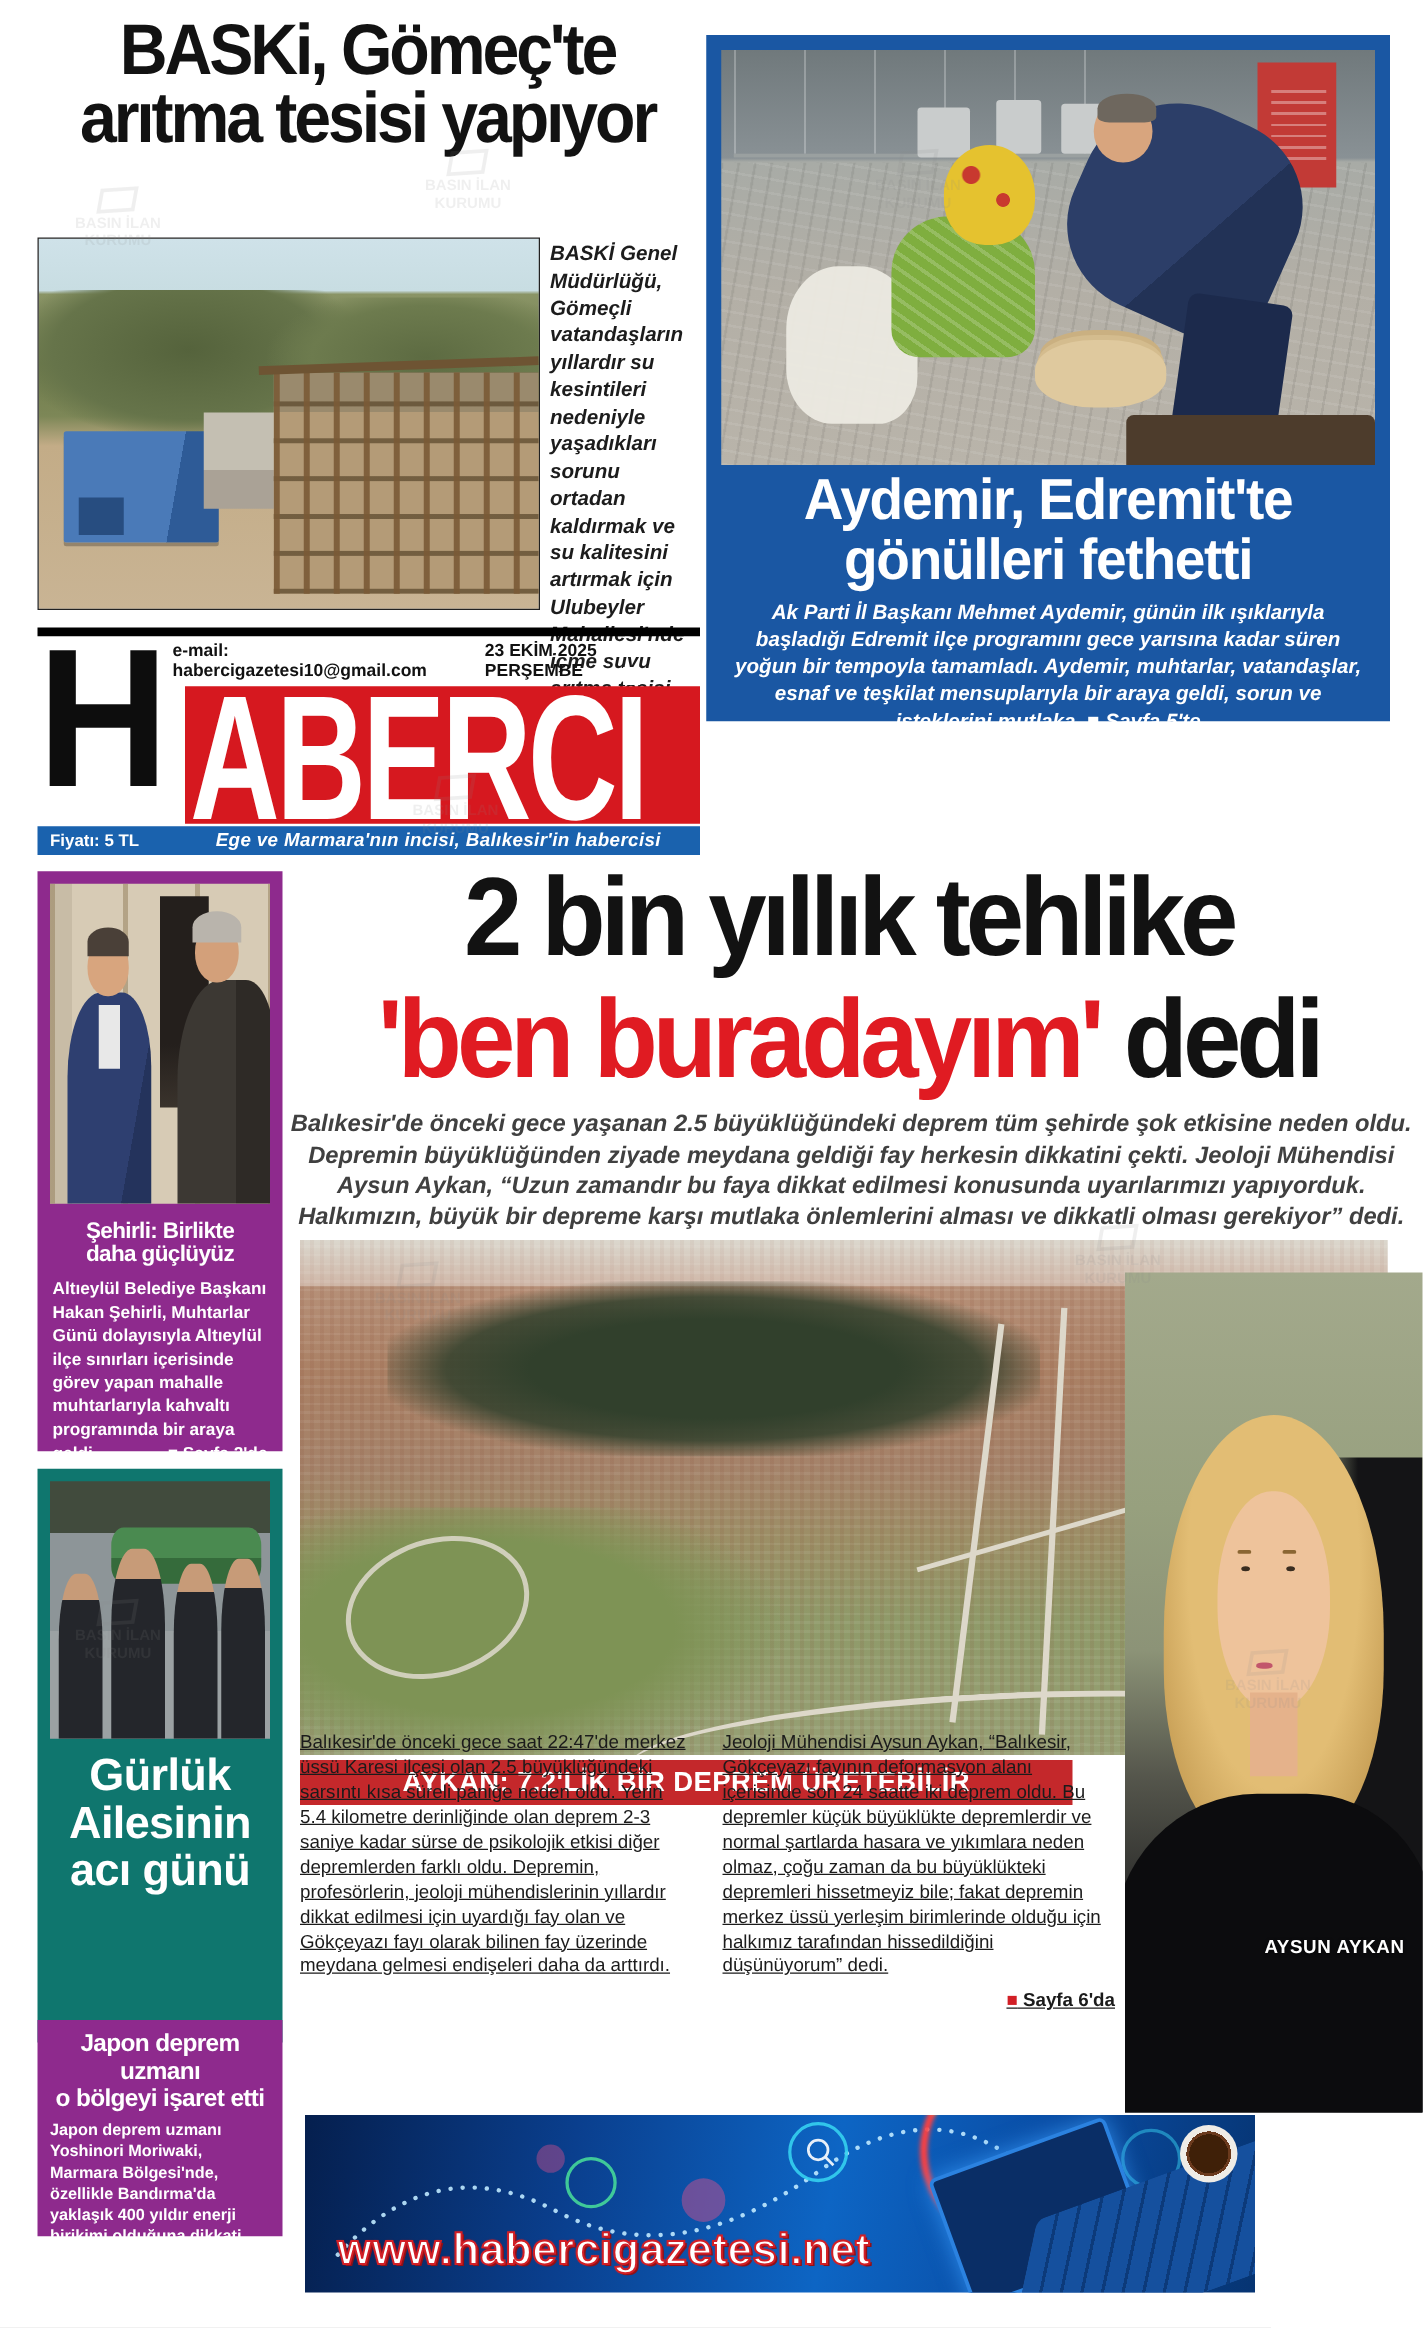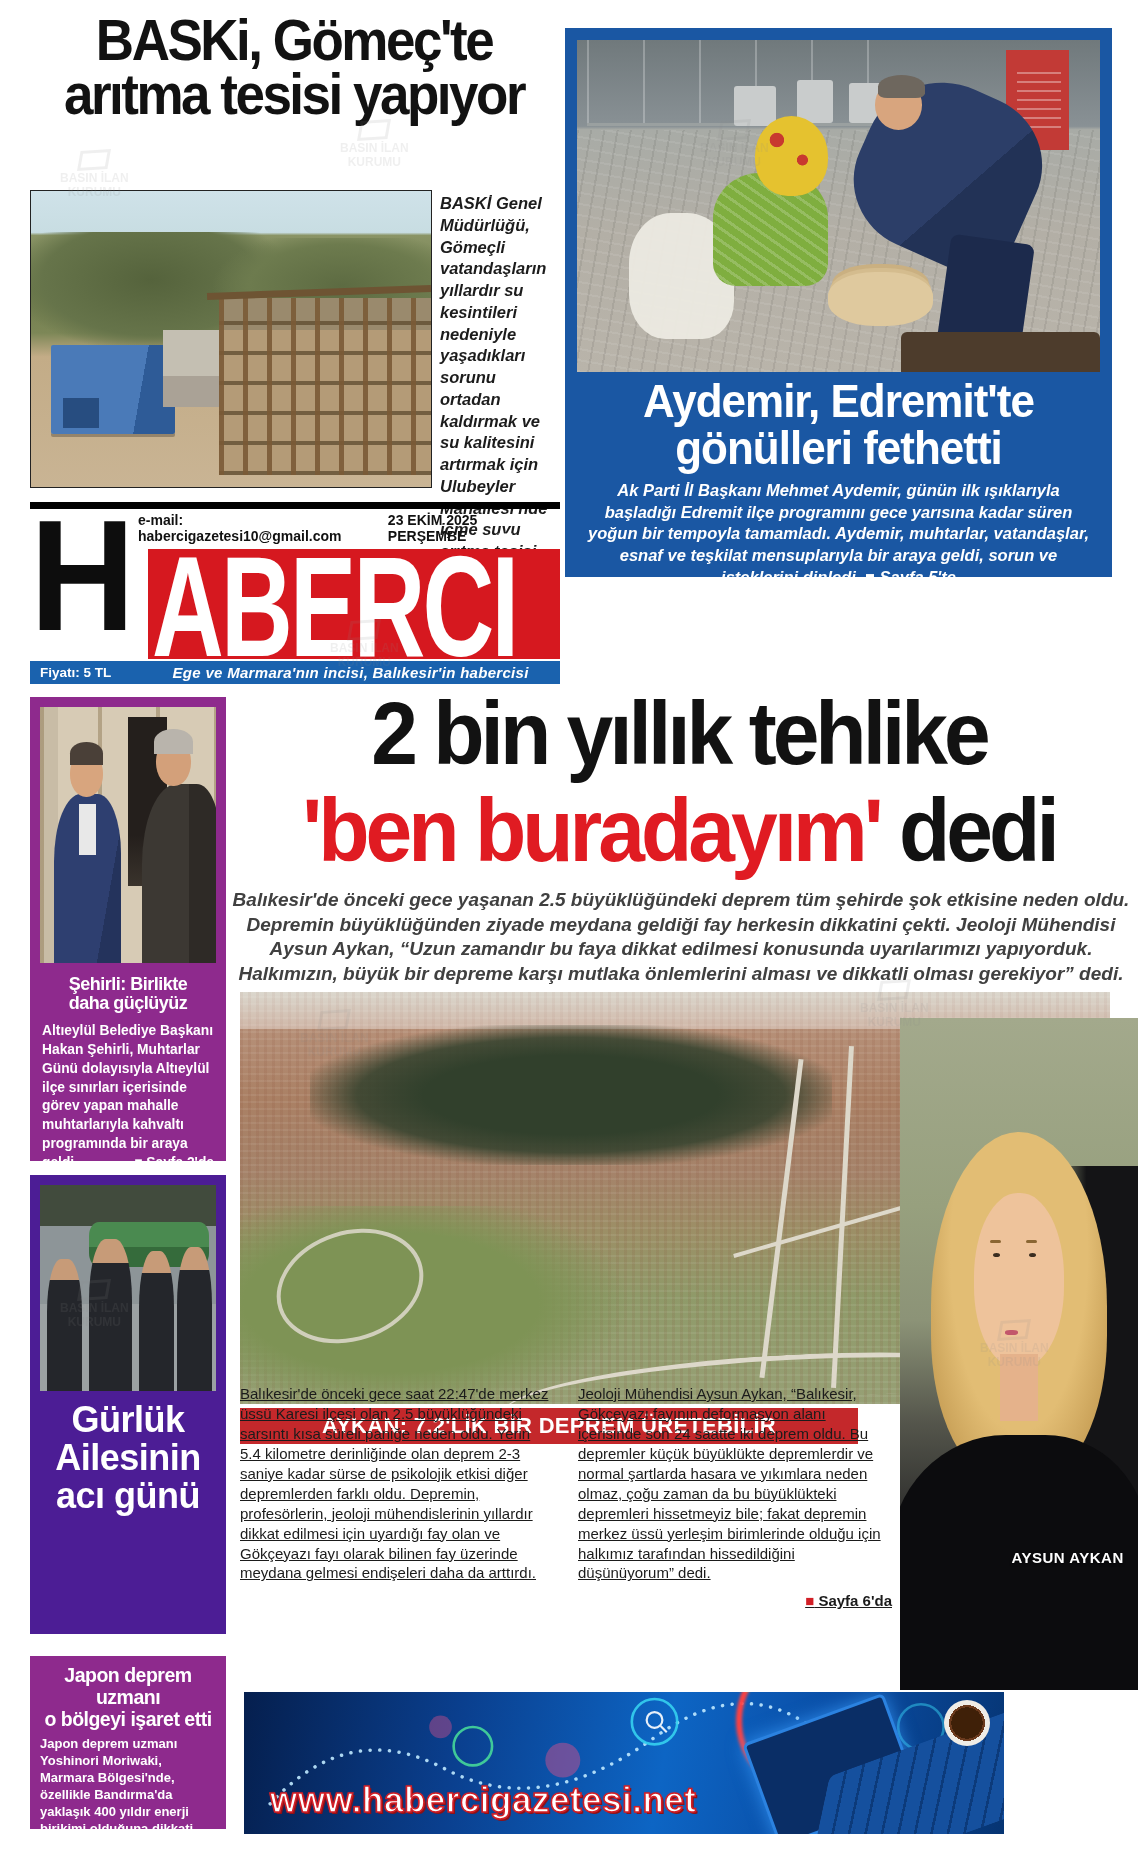--- a/index.html
+++ b/index.html
@@ -143,27 +143,27 @@
   .s1-man1-shirt{left:22%;top:38%;width:10%;height:20%;background:#e8e8e8;}
   .s1-man1-head{left:17%;top:17%;width:19%;height:18%;background:#d8a57e;border-radius:48%;}
   .s1-man1-hair{left:17%;top:13.5%;width:19%;height:9%;background:#4a4038;border-radius:50% 50% 0 0;}
   .s1-man2-body{left:58%;top:30%;width:44%;height:70%;background:linear-gradient(90deg,#3c3833 0 60%,#2e2a26 60%);border-radius:45% 30% 0 0;}
   .s1-man2-head{left:66%;top:12%;width:20%;height:19%;background:#d3a07a;border-radius:48%;}
   .s1-man2-hair{left:65%;top:8.5%;width:22%;height:10%;background:#b9b4ac;border-radius:50% 50% 0 0;}
   .sb-h1{margin-top:12px;text-align:center;font-weight:800;font-size:18px;line-height:1.04;letter-spacing:-.5px;}
   .sb-body{margin:10px 12px 0;font-weight:700;font-size:13.8px;line-height:1.36;}
   .sb-body .pref{float:right;font-weight:800;}
 
-  .sb2{top:1175px;height:459px;background:#4c1d95;}
+  .sb2{top:1175px;height:459px;background:#0f766e;}
   .s2-photo{height:206px;background:linear-gradient(180deg,#414b3d 0 20%,#8d9598 20% 58%,#9ba1a3 58% 100%);}
   .s2-coffin{left:28%;top:18%;width:68%;height:22%;background:linear-gradient(180deg,#4a8a50 0 55%,#356b3b 55%);border-radius:10px/14px;}
   .s2-fig{bottom:0;width:20%;height:64%;border-radius:40% 40% 0 0;
       background:linear-gradient(180deg,#c79b78 0 16%,#24262b 16%);}
   .sb2 .sb-h1{font-size:36px;line-height:1.06;margin-top:10px;}
-  .sb3{top:1656px;height:173px;background:#8e2a8d;}
+  .sb3{top:1616px;height:173px;background:#8e2a8d;}
   .sb3 .sb-h1{font-size:19.5px;line-height:1.12;margin-top:9px;}
   .sb3 .sb-body{margin:6px 10px 0;font-size:13px;line-height:1.3;}
 
   
   .footer{left:244px;top:1692px;width:760px;height:142px;overflow:hidden;
       background:linear-gradient(100deg,#051f4e 0%,#0a3f8e 28%,#0d65c4 55%,#0a4ea6 76%,#063472 100%);}
   .f-svg{position:absolute;inset:0;}
   .f-laptop{right:-30px;bottom:-34px;width:300px;height:170px;transform:rotate(-20deg);}
   .f-screen{position:absolute;right:120px;top:0;width:150px;height:110px;background:#0a2e66;border:3px solid #2b82e0;border-radius:6px;box-shadow:0 0 18px rgba(60,160,255,.7);}
   .f-keys{position:absolute;right:-10px;top:60px;width:240px;height:100px;transform:skewX(-32deg);
@@ -223,21 +223,21 @@
       <div class="abs a-woman-body"></div>
       <div class="abs a-woman-scarf"></div>
       <div class="abs a-bread"></div>
       <div class="abs a-bench"></div>
     </div>
     <div class="tr-headline">
       <div>Aydemir, Edremit'te</div>
       <div>gönülleri fethetti</div>
     </div>
     <div class="tr-body">
-      <span>Ak Parti İl Başkanı Mehmet Aydemir, günün ilk ışıklarıyla başladığı Edremit ilçe programını gece yarısına kadar süren yoğun bir tempoyla tamamladı. Aydemir, muhtarlar, vatandaşlar, esnaf ve teşkilat mensuplarıyla bir araya geldi, sorun ve isteklerini dinledi.</span>
+      <span>Ak Parti İl Başkanı Mehmet Aydemir, günün ilk ışıklarıyla başladığı Edremit ilçe programını gece yarısına kadar süren yoğun bir tempoyla tamamladı. Aydemir, muhtarlar, vatandaşlar, esnaf ve teşkilat mensuplarıyla bir araya geldi, sorun ve isteklerini mutlaka.</span>
       <b>■ Sayfa 5'te</b>
     </div>
   </div>
 
   <div class="abs mast-topbar"></div>
   <div class="abs mast-row">
     <span>e-mail: habercigazetesi10@gmail.com</span>
     <span>23 EKİM 2025 PERŞEMBE</span>
   </div>
   <div class="abs logo-h">H</div>

